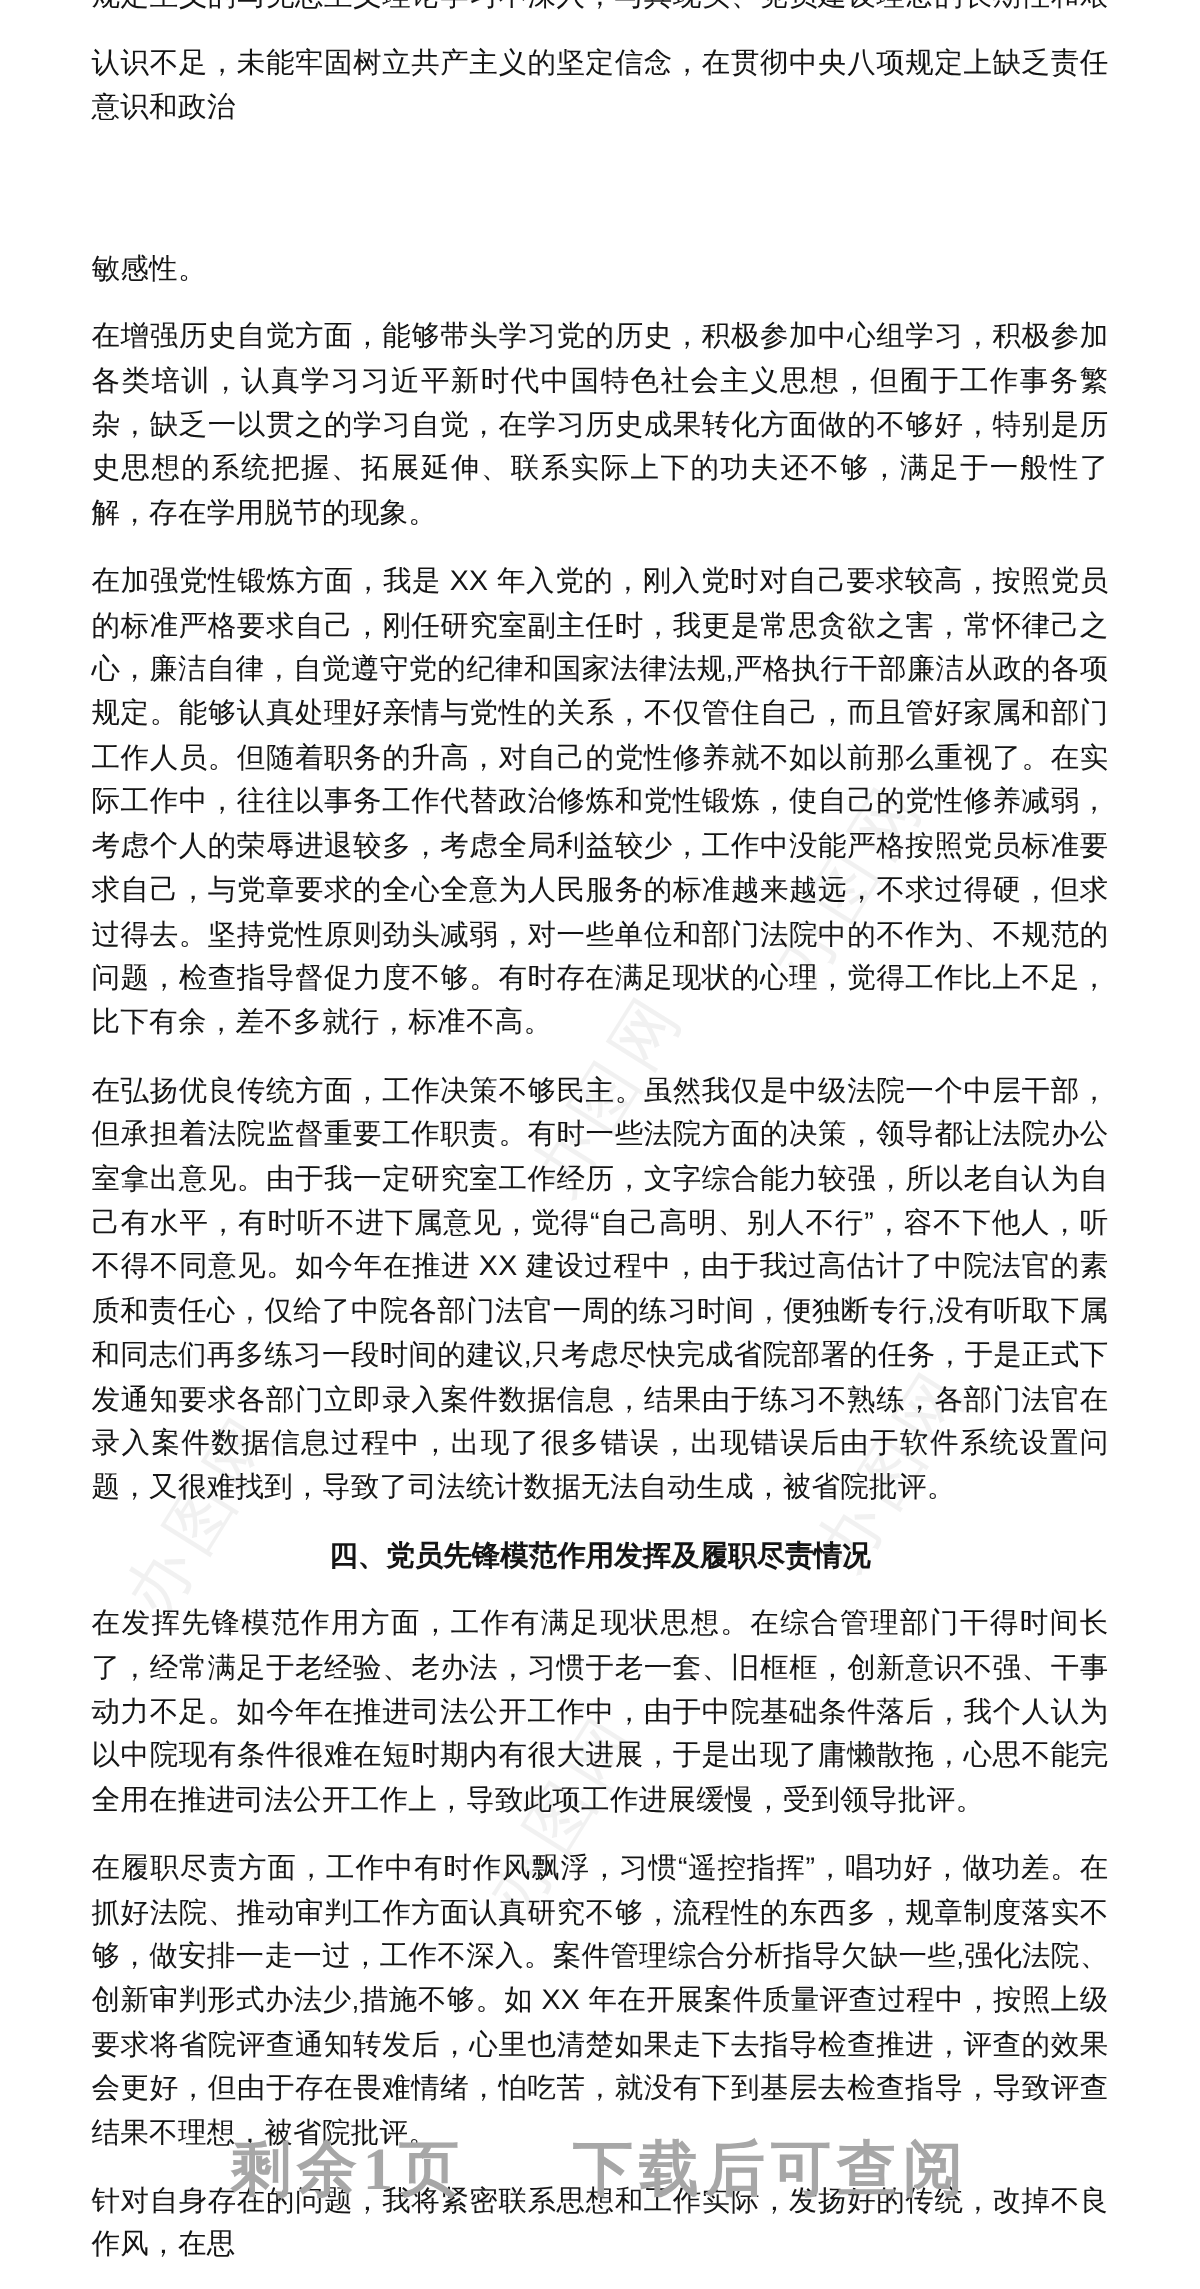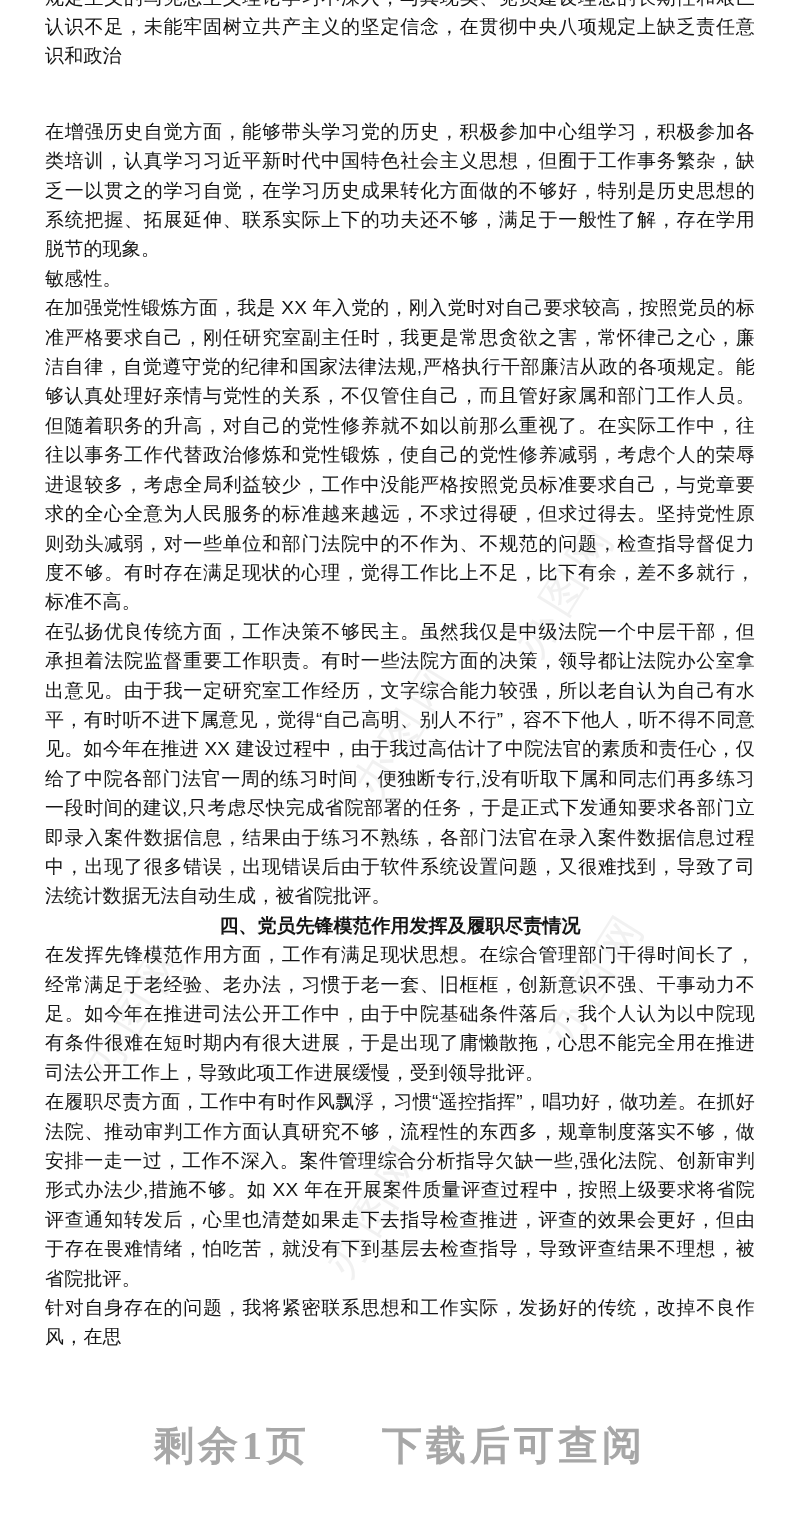--- a/index.html
+++ b/index.html
@@ -13,21 +13,21 @@
     position: relative;
   }
   .page {
     position: relative;
     width: 710px;
     margin: 0 auto;
     padding-top: 0;
     z-index: 2;
   }
   .body-text {
-    margin: 0;
+    margin: 16px;
     font-size: 19px;
     line-height: 29.4px;
     text-align: justify;
     letter-spacing: 0.2px;
     word-break: break-all;
   }
   .heading {
     margin: 0;
     font-size: 19px;
     line-height: 29.4px;
@@ -87,23 +87,23 @@
 <div class="page">
 
   <div class="clipped-line">
     <p class="body-text">规定主义的马克思主义理论学习不深入，与其现实、党员建设理念的长期性和艰巨性和要求性</p>
   </div>
 
   <p class="body-text">认识不足，未能牢固树立共产主义的坚定信念，在贯彻中央八项规定上缺乏责任意识和政治</p>
 
   <div class="intro-gap"></div>
 
+  <p class="body-text">敏感性。</p>
+
   <p class="body-text">在增强历史自觉方面，能够带头学习党的历史，积极参加中心组学习，积极参加各类培训，认真学习习近平新时代中国特色社会主义思想，但囿于工作事务繁杂，缺乏一以贯之的学习自觉，在学习历史成果转化方面做的不够好，特别是历史思想的系统把握、拓展延伸、联系实际上下的功夫还不够，满足于一般性了解，存在学用脱节的现象。</p>
-
-  <p class="body-text">敏感性。</p>
   <p class="body-text">在加强党性锻炼方面，我是 XX 年入党的，刚入党时对自己要求较高，按照党员的标准严格要求自己，刚任研究室副主任时，我更是常思贪欲之害，常怀律己之心，廉洁自律，自觉遵守党的纪律和国家法律法规,严格执行干部廉洁从政的各项规定。能够认真处理好亲情与党性的关系，不仅管住自己，而且管好家属和部门工作人员。但随着职务的升高，对自己的党性修养就不如以前那么重视了。在实际工作中，往往以事务工作代替政治修炼和党性锻炼，使自己的党性修养减弱，考虑个人的荣辱进退较多，考虑全局利益较少，工作中没能严格按照党员标准要求自己，与党章要求的全心全意为人民服务的标准越来越远，不求过得硬，但求过得去。坚持党性原则劲头减弱，对一些单位和部门法院中的不作为、不规范的问题，检查指导督促力度不够。有时存在满足现状的心理，觉得工作比上不足，比下有余，差不多就行，标准不高。</p>
   <p class="body-text">在弘扬优良传统方面，工作决策不够民主。虽然我仅是中级法院一个中层干部，但承担着法院监督重要工作职责。有时一些法院方面的决策，领导都让法院办公室拿出意见。由于我一定研究室工作经历，文字综合能力较强，所以老自认为自己有水平，有时听不进下属意见，觉得“自己高明、别人不行”，容不下他人，听不得不同意见。如今年在推进 XX 建设过程中，由于我过高估计了中院法官的素质和责任心，仅给了中院各部门法官一周的练习时间，便独断专行,没有听取下属和同志们再多练习一段时间的建议,只考虑尽快完成省院部署的任务，于是正式下发通知要求各部门立即录入案件数据信息，结果由于练习不熟练，各部门法官在录入案件数据信息过程中，出现了很多错误，出现错误后由于软件系统设置问题，又很难找到，导致了司法统计数据无法自动生成，被省院批评。</p>
 
   <h3 class="heading">四、党员先锋模范作用发挥及履职尽责情况</h3>
 
   <p class="body-text">在发挥先锋模范作用方面，工作有满足现状思想。在综合管理部门干得时间长了，经常满足于老经验、老办法，习惯于老一套、旧框框，创新意识不强、干事动力不足。如今年在推进司法公开工作中，由于中院基础条件落后，我个人认为以中院现有条件很难在短时期内有很大进展，于是出现了庸懒散拖，心思不能完全用在推进司法公开工作上，导致此项工作进展缓慢，受到领导批评。</p>
   <p class="body-text">在履职尽责方面，工作中有时作风飘浮，习惯“遥控指挥”，唱功好，做功差。在抓好法院、推动审判工作方面认真研究不够，流程性的东西多，规章制度落实不够，做安排一走一过，工作不深入。案件管理综合分析指导欠缺一些,强化法院、创新审判形式办法少,措施不够。如 XX 年在开展案件质量评查过程中，按照上级要求将省院评查通知转发后，心里也清楚如果走下去指导检查推进，评查的效果会更好，但由于存在畏难情绪，怕吃苦，就没有下到基层去检查指导，导致评查结果不理想，被省院批评。</p>
 
 
   <p class="body-text">针对自身存在的问题，我将紧密联系思想和工作实际，发扬好的传统，改掉不良作风，在思</p>

